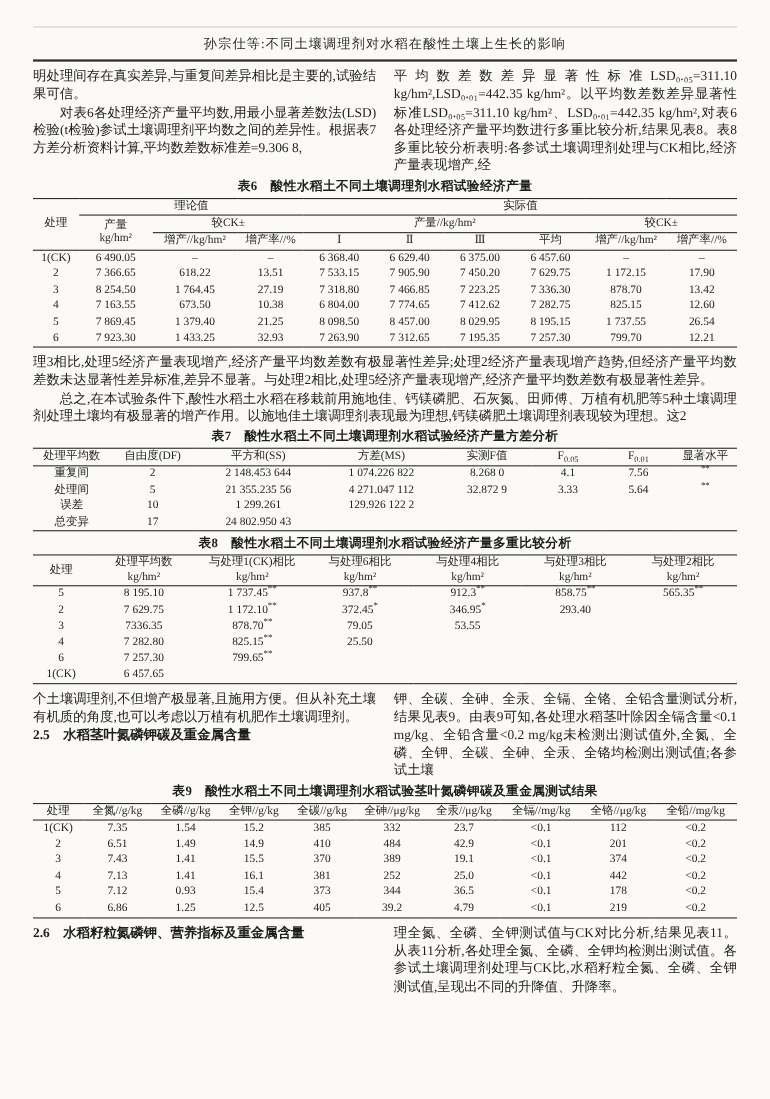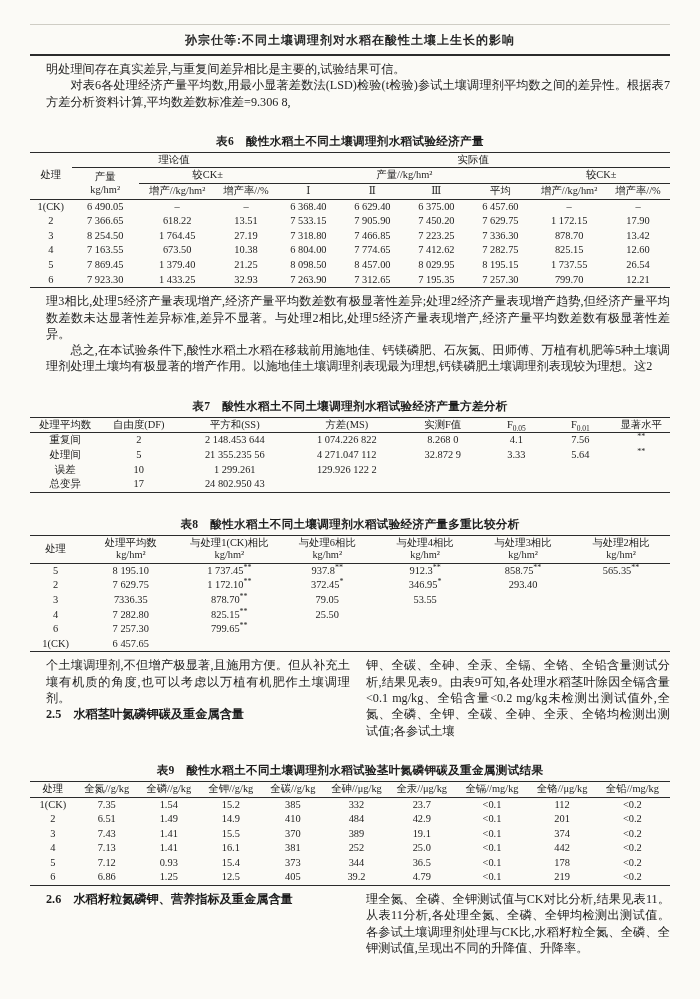--- a/index.html
+++ b/index.html
@@ -3,31 +3,31 @@
 <meta charset="utf-8">
 <style>
   html,body { margin:0; padding:0; }
   body {
     width:700px; height:999px; overflow:hidden;
     background:#fbfaf6; color:#1d1d1d;
     font-family:"Liberation Serif","DejaVu Serif",serif;
   }
   .page { box-sizing:border-box; width:700px; height:999px; padding:24px 30px 0 30px; }
   .top-edge { height:1px; background:#cfcdc5; }
-  .running-header { text-align:center; font-size:12px; color:#2a2a2a; padding:7px 0 5px; letter-spacing:1px;font-weight:bold; }
+  .running-header { text-align:center; font-size:12px; color:#2a2a2a; padding:7px 0 5px; letter-spacing:1px; }
   .header-rule { height:2px; background:#2b2b2b; }
 
-  .cols { display:flex; gap:16px;margin-left:16px; }
+  .cols { display:flex; gap:16px; }
   .col { flex:1 1 0; min-width:0; }
 
   p { margin:0; font-size:12.2px; line-height:16.3px; text-align:justify; text-justify:inter-ideograph; }
   p.indent { text-indent:2em; }
   .sec-heading { font-weight:bold; }
 
-  .tbl-caption { text-align:center; font-weight:bold; font-size:11.6px; margin:24px 0 3px 0; letter-spacing:0.3px; }
+  .tbl-caption { text-align:center; font-weight:bold; font-size:11.6px; margin:3px 0 3px 0; letter-spacing:0.3px; }
 
   table.sci { width:100%; border-collapse:collapse; table-layout:fixed; font-size:10.4px; color:#1d1d1d; }
   table.sci { border-top:1.5px solid #2b2b2b; border-bottom:1.5px solid #2b2b2b; }
   table.sci thead { border-bottom:1px solid #2b2b2b; }
   table.sci th, table.sci td {
     font-weight:normal; text-align:center; padding:1px 1px; line-height:12.6px;
     white-space:nowrap; overflow:visible;
   }
   th.ub { border-bottom:0.8px solid #2b2b2b; }
   sup { font-size:8px; line-height:0; }
@@ -41,20 +41,23 @@
 <div class="page">
 
   <div class="top-edge"></div>
   <div class="running-header">孙宗仕等:不同土壤调理剂对水稻在酸性土壤上生长的影响</div>
   <div class="header-rule"></div>
 
   <div class="cols sect">
     <div class="col">
       <p>明处理间存在真实差异,与重复间差异相比是主要的,试验结果可信。</p>
       <p class="indent">对表6各处理经济产量平均数,用最小显著差数法(LSD)检验(t检验)参试土壤调理剂平均数之间的差异性。根据表7方差分析资料计算,平均数差数标准差=9.306 8,</p>
+    </div>
+    <div class="col">
+      <p>平均数差数差异显著性标准LSD₀.₀₅=311.10 kg/hm²,LSD₀.₀₁=442.35 kg/hm²。以平均数差数差异显著性标准LSD₀.₀₅=311.10 kg/hm²、LSD₀.₀₁=442.35 kg/hm²,对表6各处理经济产量平均数进行多重比较分析,结果见表8。表8多重比较分析表明:各参试土壤调理剂处理与CK相比,经济产量表现增产,经</p>
     </div>
   </div>
 
   <div class="tbl-caption">表6　酸性水稻土不同土壤调理剂水稻试验经济产量</div>
   <table class="sci">
     <colgroup>
       <col style="width:6.5%">
         <col style="width:10.5%">
         <col style="width:12%">
         <col style="width:9.5%">

